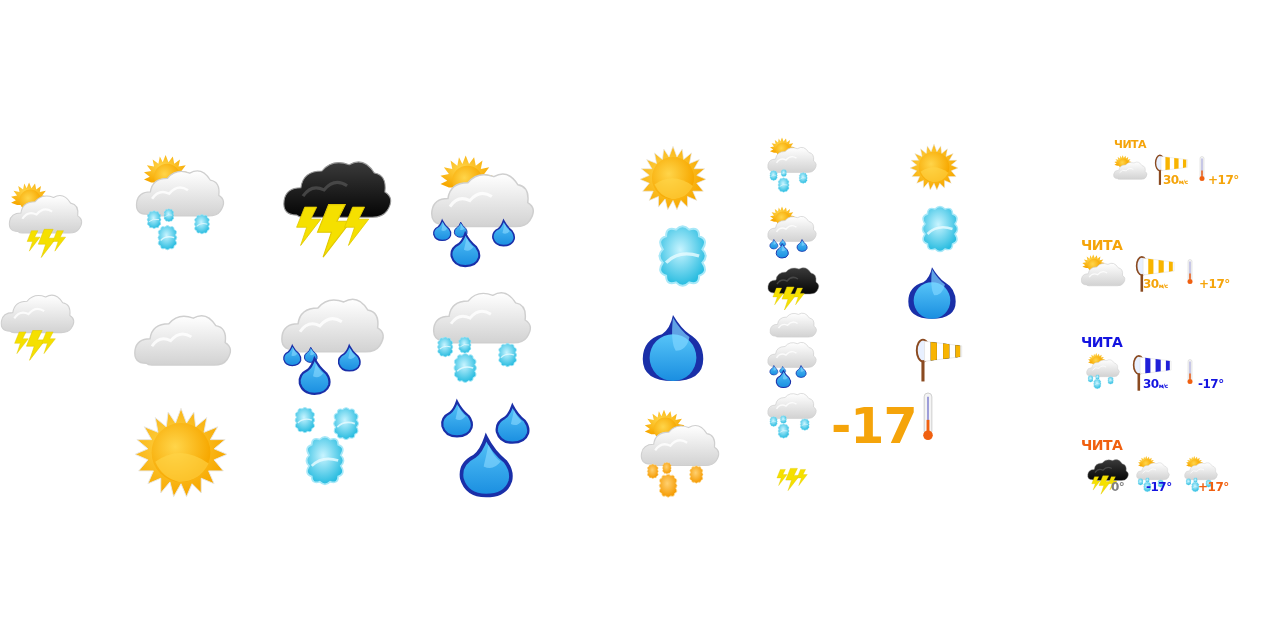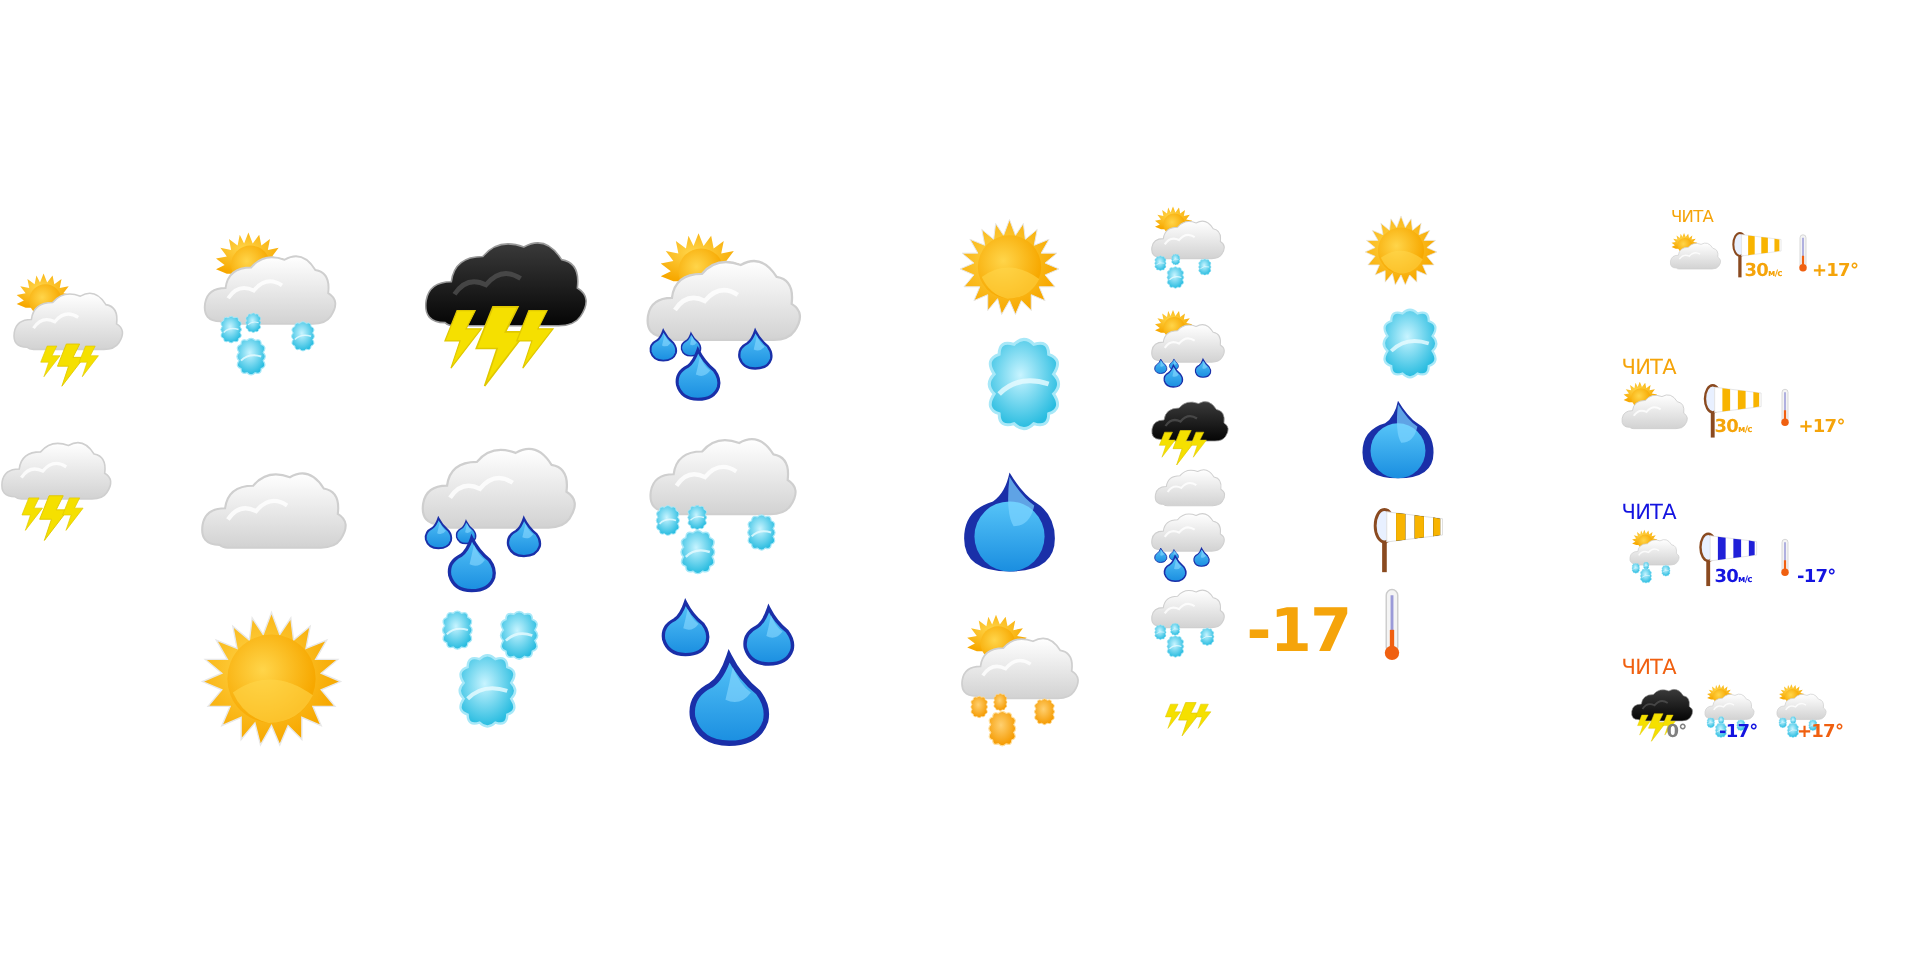--- a/index.html
+++ b/index.html
@@ -1,20 +1,20 @@
 <!DOCTYPE html>
 <html><head>
 <meta charset="utf-8">
 <style>
   html, body { margin: 0; padding: 0; background: #ffffff; }
   body { width: 1280px; height: 640px; position: relative; overflow: hidden; font-family: "DejaVu Sans", sans-serif; }
   .ico { position: absolute; }
   .ico svg { width: 100%; height: 100%; display: block; overflow: visible; }
   .bigtext { position: absolute; font-family: "DejaVu Sans", sans-serif; font-weight: bold; color: #f5a40a; letter-spacing: -1px; }
-  .w-label { position: absolute; font-family: "DejaVu Sans", sans-serif; font-weight: normal; font-size: 13px; letter-spacing: -0.5px; }
+  .w-label { position: absolute; font-family: "DejaVu Sans", sans-serif; font-weight: bold; font-size: 13px; letter-spacing: -0.5px; }
   .w-val { position: absolute; font-family: "DejaVu Sans", sans-serif; font-weight: bold; font-size: 12px; letter-spacing: -0.5px; }
   .w-unit { font-size: 6px; }
 </style>
 </head>
 <body>
 
 <svg width="0" height="0" style="position:absolute">
   <defs>
     <radialGradient id="gSun" cx="40%" cy="40%" r="60%">
       <stop offset="0%" stop-color="#ffd54a"></stop>
@@ -298,21 +298,21 @@
       </g>
       <path d="M20 9 L28 10 L28 32 L20 33Z M36 11 L44 12 L44 30 L36 31Z M52 13 L58 14 L58 28 L52 29Z" fill="#f8b400"></path>
     </svg>
 </div>
 <div class="ico" style="left:918px;top:393px;width:20px;height:48px;">
   <svg viewBox="0 0 20 50">
       <use href="#therm"></use>
     </svg>
 </div>
 
-<div class="bigtext" style="left:831px;top:398px;font-size:40px;">-17</div>
+<div class="bigtext" style="left:831px;top:398px;font-size:49px;">-17</div>
 
 <div id="widgets">
     <div class="w-label" style="left:1114px;top:138px;font-size:11px;color:#f5a40a;">ЧИТА</div>
     <div class="ico" style="left:1113px;top:152px;width:36px;height:32px;">
       <svg viewBox="0 0 104 80">
         <use href="#sunHalf" transform="translate(4,0) scale(0.8)"></use>
         <use href="#cloud" transform="translate(0,12) scale(0.95)"></use>
       </svg>
     </div>
     <div class="ico" style="left:1153px;top:152px;width:38px;height:34px;">

